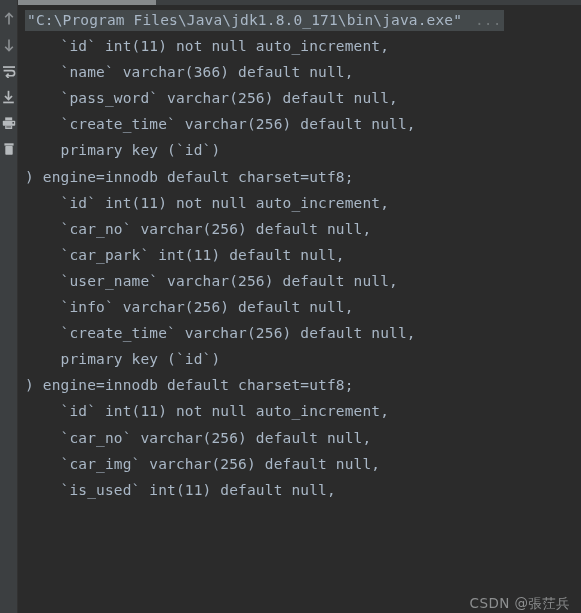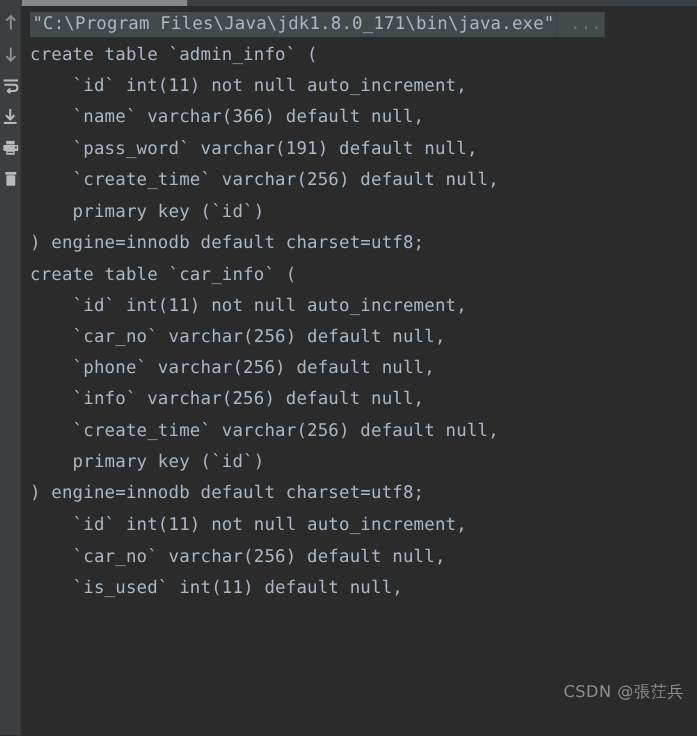--- a/index.html
+++ b/index.html
@@ -101,21 +101,21 @@
     padding: 2px 2px 3px 2px;
   }
   .line.cmd .ellipsis {
     color: #6f7577;
   }
 
   
   #watermark {
     position: absolute;
     right: 11px;
-    bottom: 27px;
+    bottom: 0;
     font-family: "DejaVu Sans", "Liberation Sans", sans-serif;
     font-size: 13.5px;
     color: #8d8f90;
     letter-spacing: 0.4px;
     white-space: nowrap;
     z-index: 20;
     pointer-events: none;
   }
 </style>
 </head>
@@ -178,37 +178,37 @@
 
     <div id="hscroll-track">
       <div id="hscroll-thumb" style="width: 138px; left: 0px;"></div>
     </div>
 
     <div id="console">
 
       <div class="line cmd"><span class="hl">"C:\Program Files\Java\jdk1.8.0_171\bin\java.exe"</span><span class="hl ellipsis"> ...</span></div>
 
       <div id="output-lines">
-          <div class="line">create table `admin_info` (</div>
           <div class="line">    `id` int(11) not null auto_increment,</div>
           <div class="line">    `name` varchar(366) default null,</div>
-          <div class="line">    `pass_word` varchar(191) default null,</div>
+          <div class="line">    `pass_word` varchar(256) default null,</div>
           <div class="line">    `create_time` varchar(256) default null,</div>
           <div class="line">    primary key (`id`)</div>
           <div class="line">) engine=innodb default charset=utf8;</div>
-          <div class="line">create table `car_info` (</div>
           <div class="line">    `id` int(11) not null auto_increment,</div>
           <div class="line">    `car_no` varchar(256) default null,</div>
-          <div class="line">    `phone` varchar(256) default null,</div>
+          <div class="line">    `car_park` int(11) default null,</div>
+          <div class="line">    `user_name` varchar(256) default null,</div>
           <div class="line">    `info` varchar(256) default null,</div>
           <div class="line">    `create_time` varchar(256) default null,</div>
           <div class="line">    primary key (`id`)</div>
           <div class="line">) engine=innodb default charset=utf8;</div>
           <div class="line">    `id` int(11) not null auto_increment,</div>
           <div class="line">    `car_no` varchar(256) default null,</div>
+          <div class="line">    `car_img` varchar(256) default null,</div>
           <div class="line">    `is_used` int(11) default null,</div>
         </div>
 
     </div>
 
     <div id="watermark">CSDN @張茳兵</div>
 
   </div>
 
 </div>

